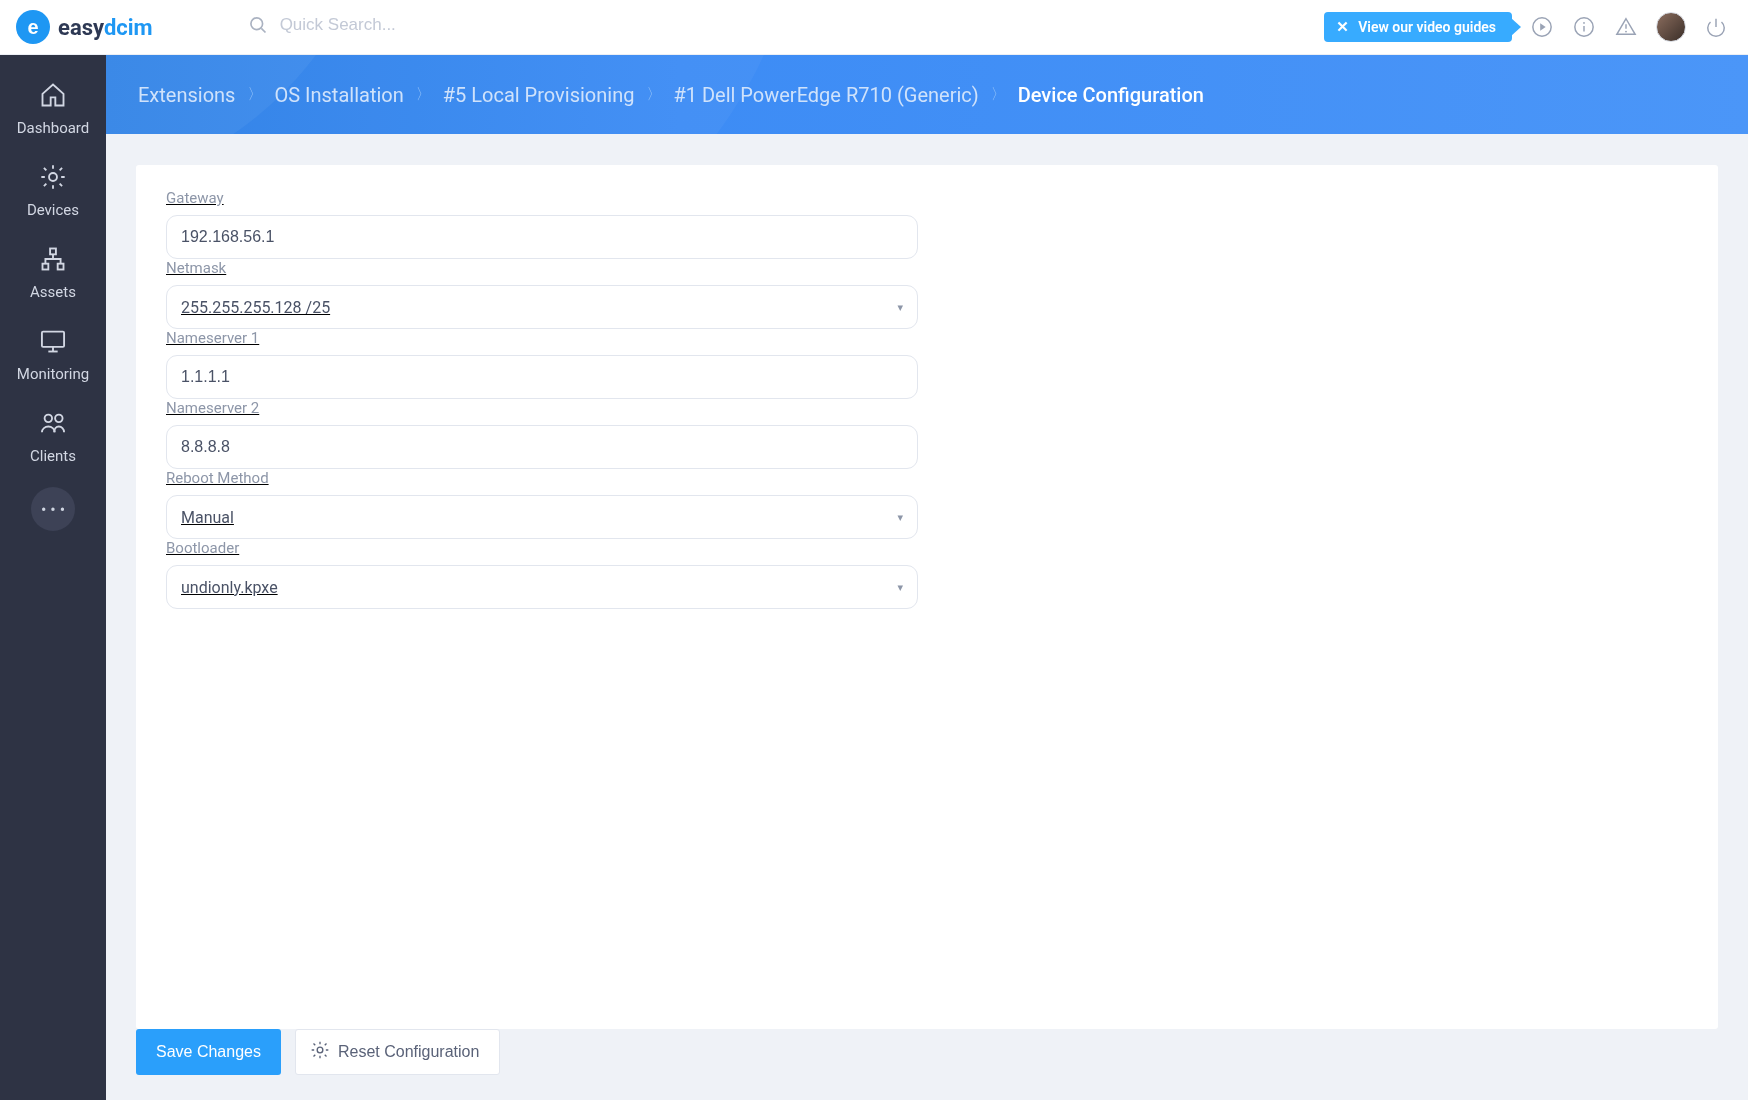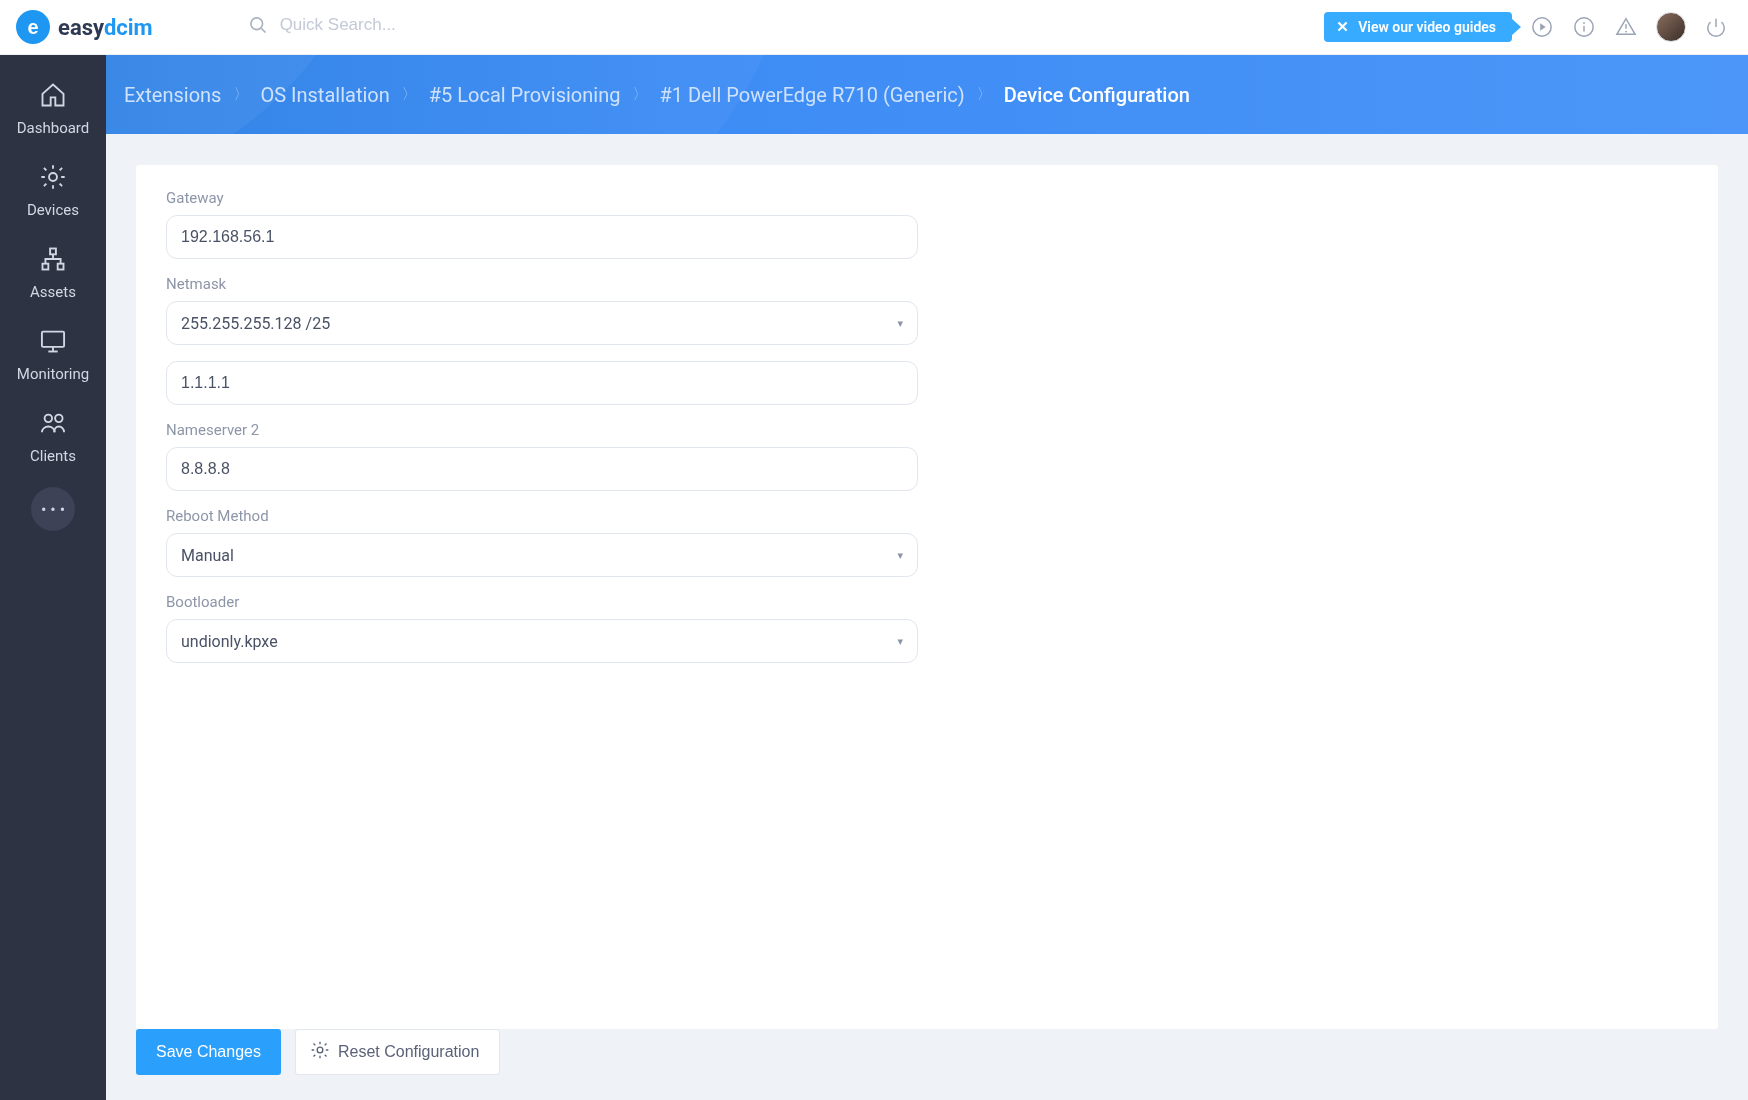--- a/index.html
+++ b/index.html
@@ -107,21 +107,21 @@
 
 .main {
   position: absolute; left: 106px; right: 0; top: 55px; bottom: 0;
   background: #eff2f7;
   overflow: hidden;
 }
 .breadcrumb-band {
   height: 79px;
   background: linear-gradient(90deg, #2a7fe6 0%, #3d8cf5 35%, #4b96f8 100%);
   display: flex; align-items: center;
-  padding-left: 18px;
+  padding-left: 32px;
   color: #fff; font-size: 20px;
   gap: 8px;
   position: relative;
   overflow: hidden;
   text-align: center;
 }
 .breadcrumb-band::before {
   content: '';
   position: absolute;
   width: 700px; height: 700px;
@@ -140,21 +140,21 @@
 .bc-link { color: #cfe2fb; cursor: pointer; z-index: 1; }
 .bc-sep  { color: #8fc0f9; font-size: 15px; z-index: 1; margin: 0 4px; }
 .bc-current { color: #fff; font-weight: 500; z-index: 1; }
 
 .card {
   position: absolute; left: 30px; right: 30px; top: 110px;
   background: #fff; border-radius: 3px;
   padding: 24px 30px;
   height: 864px;
 }
-.form-group { margin-bottom: 16px; width: 752px; }
+.form-group { width: 752px; text-decoration: underline; }
 .form-label { display: block; color: #8d96a8; font-size: 15px; margin-bottom: 8px; }
 .form-input, .form-select {
   width: 100%; height: 44px;
   border: 1px solid #e2e6ee; border-radius: 11px;
   padding: 0 14px; font-size: 16px; color: #4a5266;
   background: #fff;
 }
 .form-select {
   position: relative; display: flex; align-items: center;
   cursor: pointer;
@@ -307,20 +307,21 @@
       <label class="form-label">Gateway</label>
       <input class="form-input" type="text" value="192.168.56.1" style="">
     </div>
     <div class="form-group">
       <label class="form-label">Netmask</label>
       <div class="form-select">
         <span>255.255.255.128 /25</span>
       </div>
     </div>
     <div class="form-group">
+      <label class="form-label">Nameserver 1</label>
       <input class="form-input" type="text" value="1.1.1.1" style="">
     </div>
     <div class="form-group">
       <label class="form-label">Nameserver 2</label>
       <input class="form-input" type="text" value="8.8.8.8" style="">
     </div>
     <div class="form-group">
       <label class="form-label">Reboot Method</label>
       <div class="form-select">
         <span>Manual</span>

